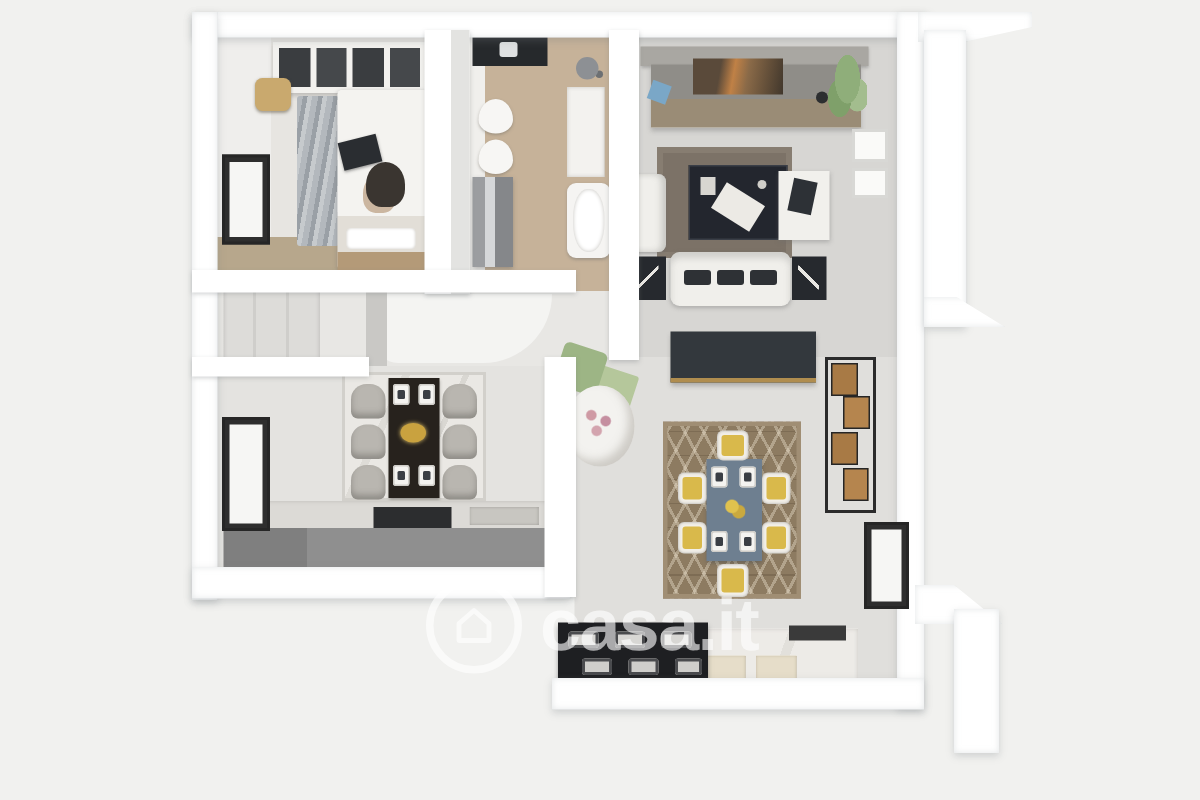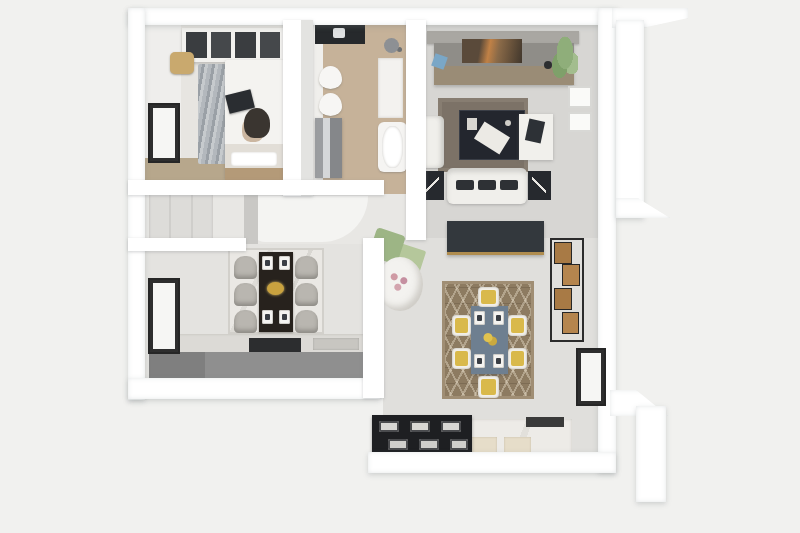--- a/index.html
+++ b/index.html
@@ -193,14 +193,22 @@
   </div>
   <div class="win" style="left:148px;top:278px;width:28px;height:72px;">
     <div class="pane"></div>
   </div>
   <div class="win" style="left:576px;top:348px;width:26px;height:54px;">
     <div class="pane"></div>
   </div>
   <div class="abs" style="left:568px;top:86px;width:24px;height:22px;background:#fafaf8;box-shadow:inset 0 0 0 2px #d8d8d5;"></div>
   <div class="abs" style="left:568px;top:112px;width:24px;height:20px;background:#fafaf8;box-shadow:inset 0 0 0 2px #d8d8d5;"></div>
 
+  <div class="watermark" style="left:284px;top:385px;">
+    <div class="wm-circle">
+      <svg width="30" height="30" viewBox="0 0 24 24">
+        <path d="M4 11 L12 4 L20 11 V20 H4 Z" fill="none" stroke="rgba(255,255,255,0.62)" stroke-width="2.6" stroke-linejoin="round"></path>
+      </svg>
+    </div>
+    <div class="wm-text">casa.it</div>
+  </div>
 
 </div>
 
 </body></html>

